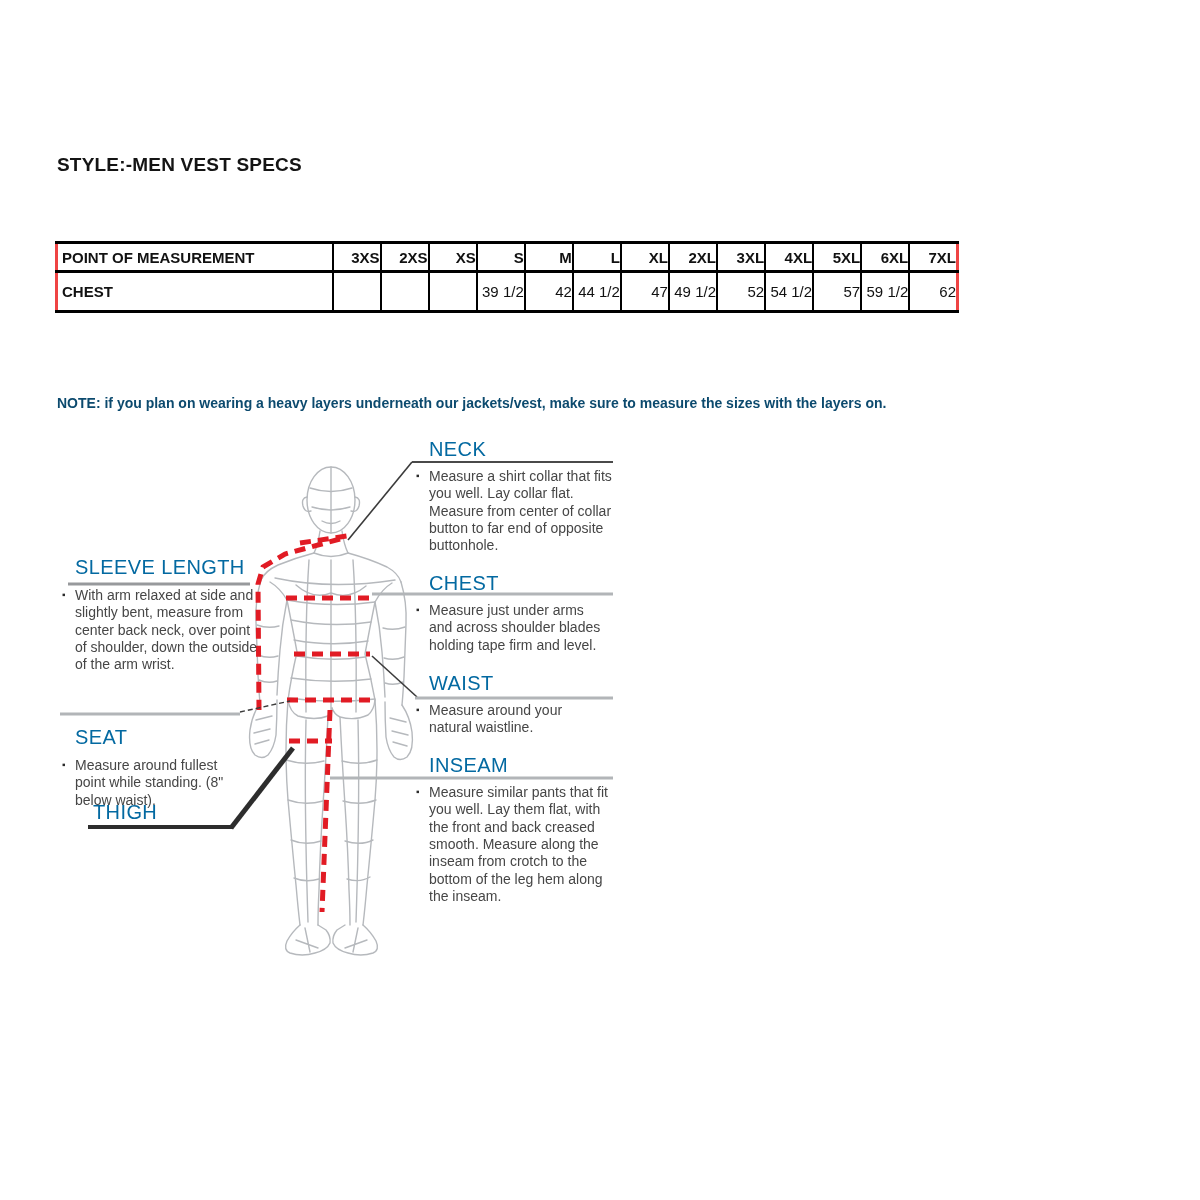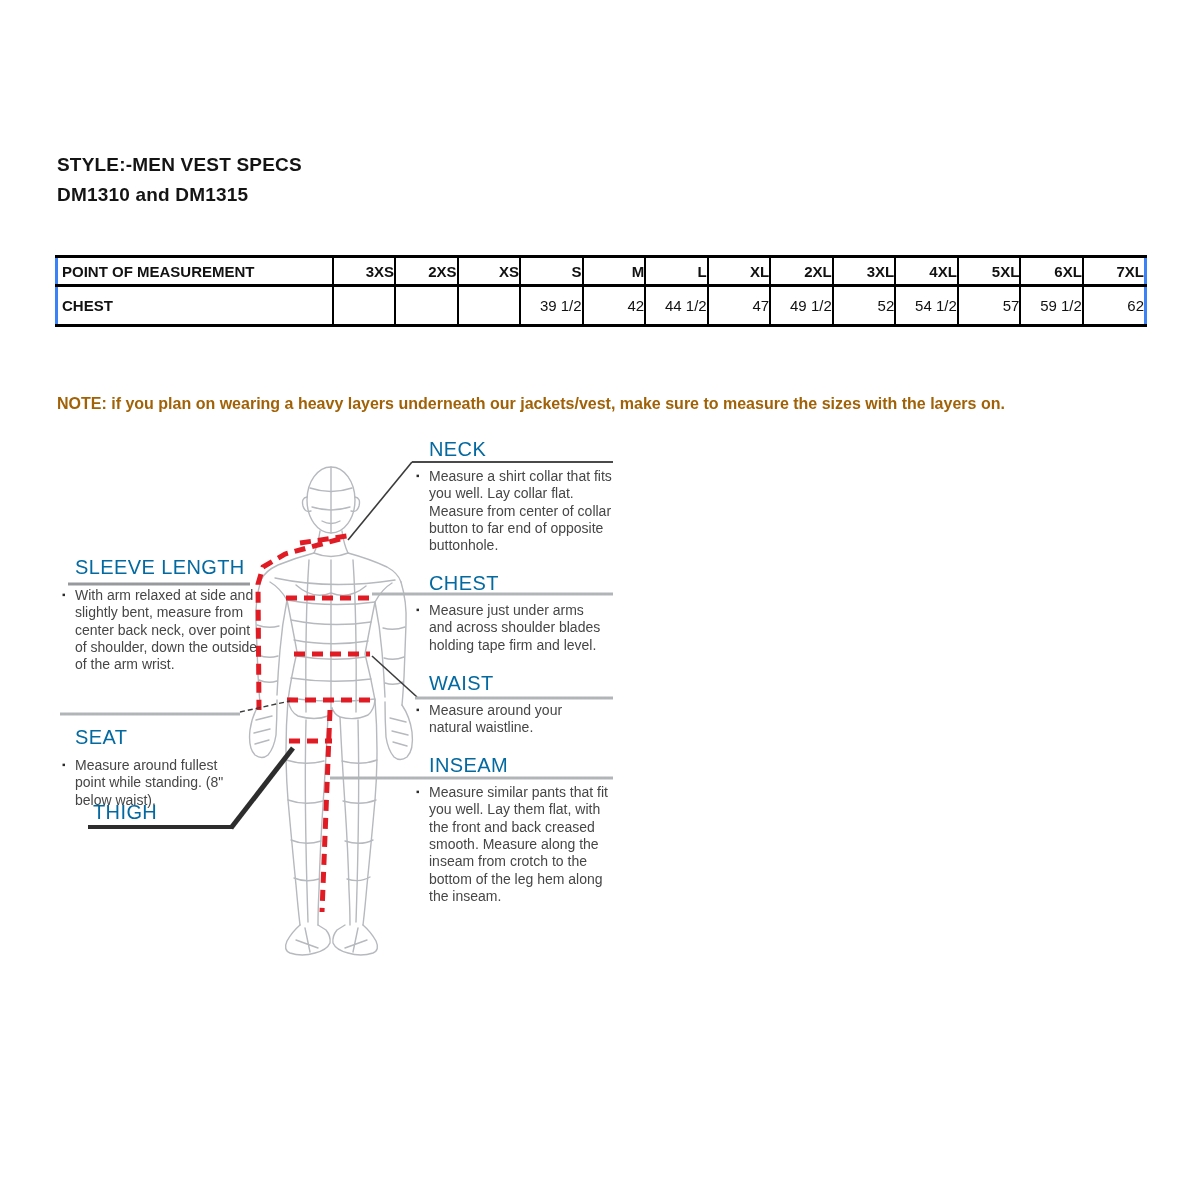--- a/index.html
+++ b/index.html
@@ -5,50 +5,49 @@
   * { margin:0; padding:0; box-sizing:border-box; }
   html,body { width:1200px; height:1200px; background:#ffffff;
     font-family:"Liberation Sans", sans-serif; color:#111; overflow:hidden; }
   #page { position:relative; width:1200px; height:1200px; background:#fff; }
 
   
   .doc-title { position:absolute; left:57px; top:150px; font-size:19px; font-weight:700;
     color:#141414; line-height:30px; letter-spacing:.2px; }
 
   
-  table.size { position:absolute; left:55px; top:255px; width:1092px;
-    border-collapse:collapse; table-layout:fixed; border:3px solid #3b82f6; }
+  table.size { position:absolute; left:55px; top:241px; width:904px;
+    border-collapse:collapse; table-layout:fixed; border:3px solid #ef4444; }
   table.size th, table.size td { border-left:2px solid #000; border-right:2px solid #000;
     border-top:3px solid #000; border-bottom:3px solid #000; text-align:right;
     font-size:15px; overflow:hidden; white-space:nowrap; }
   table.size th { height:29px; font-weight:700; }
   table.size td { height:40px; font-weight:400; }
   table.size .pom { text-align:left; padding-left:4px; font-weight:700; width:276px; }
 
-  .note { position:absolute; left:57px; top:395px; font-size:16px; font-weight:700; color:#a16207; }
+  .note { position:absolute; left:57px; top:395px; font-size:14px; font-weight:700; color:#0c4a6e; }
 
   
   .sec { position:absolute; }
   .sec h3 { font-size:20px; line-height:22px; font-weight:400; letter-spacing:.4px;
     color:#0369a1; }
   .sec .txt { position:relative; margin-top:8px; font-size:14px; line-height:1.24;
     color:#464646; }
   .sec .bullet { position:absolute; left:-13px; top:2px; font-size:10px; color:#2c2c2c; }
   .sec.thigh .txt { margin-top:13px; font-size:15px; color:#2f2f2f; line-height:1.28; }
 
   svg.diagram { position:absolute; left:0; top:430px; width:660px; height:560px; }
 </style>
 </head>
 <body>
 
 <div id="page">
 
   <div class="doc-title">
     <div>STYLE:-MEN VEST SPECS</div>
-    <div>DM1310 and DM1315</div>
   </div>
 
   <table class="size">
     <thead>
         <tr>
           <th class="pom">POINT OF MEASUREMENT</th>
           <th>3XS</th>
           <th>2XS</th>
           <th>XS</th>
           <th>S</th>

